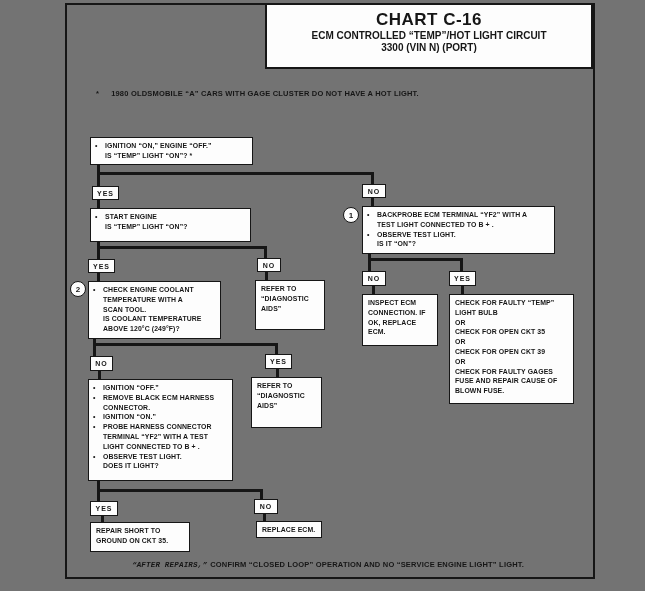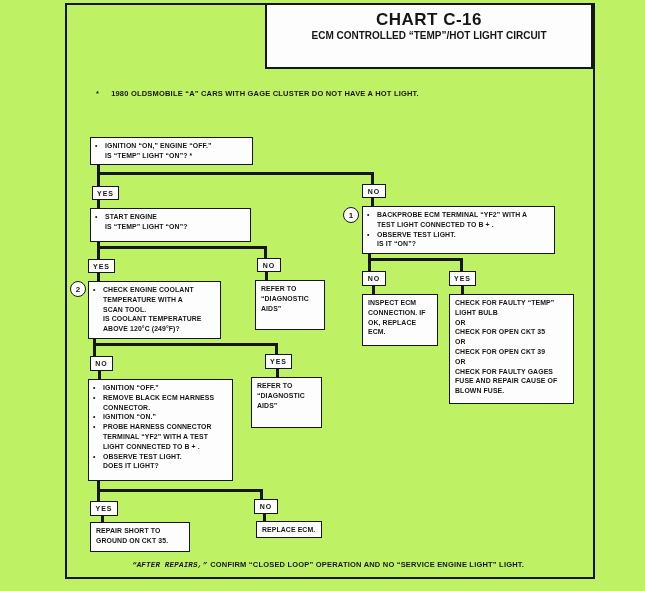--- a/index.html
+++ b/index.html
@@ -1,19 +1,19 @@
 <!DOCTYPE html>
 <html><head>
 <meta charset="utf-8">
 <style>
   html,body{margin:0;padding:0;}
   .page{
     position:relative;
     width:645px;height:591px;
-    background:#bef264;
+    background:#737373;
     font-family:"Liberation Sans", sans-serif;
     color:#161616;
     overflow:hidden;
   }
   .outer-border{
     position:absolute;left:65px;top:3px;width:526px;height:572px;
     border:2px solid #161616;background:transparent;
   }
   .title-box{
     position:absolute;left:265px;top:3px;width:324px;height:62px;
@@ -58,20 +58,21 @@
 </head>
 <body>
 
 <div class="page">
 
   <div class="outer-border"></div>
 
   <div class="title-box">
     <div class="title-main">CHART C-16</div>
     <div class="title-sub">ECM CONTROLLED “TEMP”/HOT LIGHT CIRCUIT</div>
+    <div class="title-sub">3300 (VIN N) (PORT)</div>
   </div>
 
   <div class="note">
     <span>*</span>
     <span>1980 OLDSMOBILE “A” CARS WITH GAGE CLUSTER DO NOT HAVE A HOT LIGHT.</span>
   </div>
 
   <div class="line" style="left:97px;top:164px;width:3px;height:23px;"></div>
   <div class="line" style="left:97px;top:172px;width:277px;height:3px;"></div>
   <div class="line" style="left:371px;top:172px;width:3px;height:13px;"></div>

